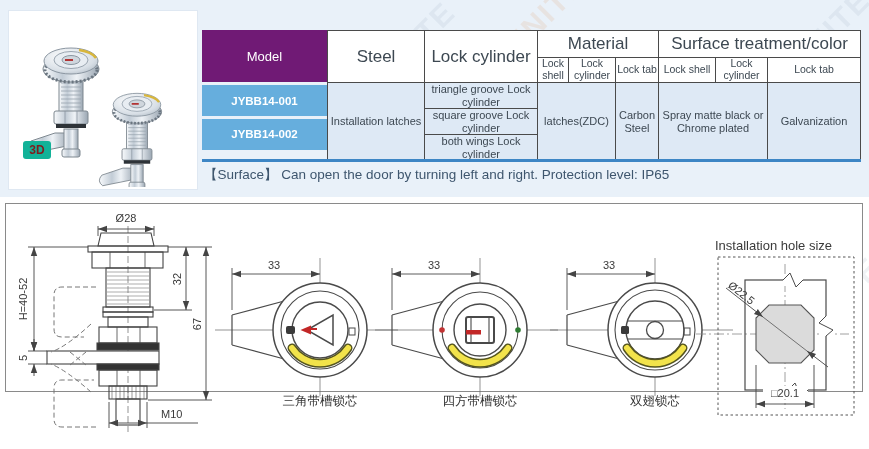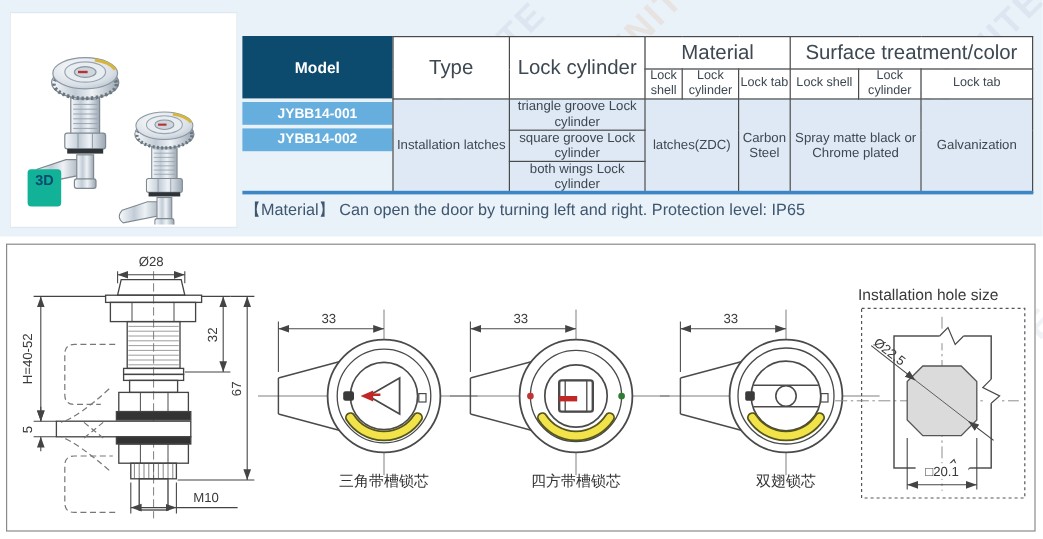--- a/index.html
+++ b/index.html
@@ -6,42 +6,42 @@
     font-family:"Liberation Sans",sans-serif;background:#ffffff;position:relative;}
   #stage{position:absolute;inset:0;width:869px;height:449px;}
   .topband{position:absolute;left:0;top:0;width:869px;height:197px;background:#E9F1F9;}
   
   .wm{position:absolute;font-weight:bold;font-size:30px;color:#8fa3b8;opacity:.13;
       transform:rotate(-45deg);letter-spacing:2px;pointer-events:none;white-space:nowrap;}
   .wm.or{color:#e0823e;opacity:.12;}
   
   .photo{position:absolute;left:8px;top:10px;width:188px;height:178px;background:#fff;
          border:1px solid #dfe8f2;}
-  .badge3d{position:absolute;left:14px;top:130px;width:28px;height:31px;background:#12B298;
-           color:#0c4a6e;font-weight:bold;font-size:12px;text-align:center;line-height:18px;
+  .badge3d{position:absolute;left:14px;top:130px;width:28px;height:18px;background:#12B298;
+           color:#7f1d1d;font-weight:bold;font-size:12px;text-align:center;line-height:18px;
            border-radius:3px;}
   
   .model-col{position:absolute;left:202px;top:30px;width:125px;}
-  .model-header{height:52px;background:#0c4a6e;color:#fff;font-weight:bold;font-size:13px;
+  .model-header{height:52px;background:#701a75;color:#fff;font-weight:normal;font-size:13px;
                 display:flex;align-items:center;justify-content:center;margin-bottom:3px;}
-  .model-cell{height:19px;background:#66AEDD;color:#fff;font-weight:bold;font-size:11.5px;
+  .model-cell{height:31px;background:#66AEDD;color:#fff;font-weight:bold;font-size:11.5px;
               display:flex;align-items:center;justify-content:center;margin-bottom:2.5px;}
   
   table.spec{position:absolute;left:327px;top:30px;border-collapse:collapse;table-layout:fixed;
              width:534px;font-size:11px;color:#3D4852;}
   table.spec td{border:1px solid #4a4a4a;text-align:center;vertical-align:middle;
                 padding:0 1px;line-height:1.12;overflow:hidden;}
   table.spec .hd{background:#ffffff;font-size:17px;}
   table.spec .sub{font-size:10.5px;margin-top:16px;}
   table.spec .dc{background:#DEE9F5;}
   tr.h1 td{height:26px;} tr.h2 td{height:24px;} tr.d td{height:25px;margin-top:24px;}
   .blue-line{position:absolute;left:202px;top:159px;width:659px;height:2.5px;background:#3D86C5;}
   .features{position:absolute;left:204px;top:166px;width:655px;font-size:13.5px;color:#3E566E;}
   
-  .drawbox{position:absolute;left:5px;top:203px;width:858px;height:240px;background:#fff;
+  .drawbox{position:absolute;left:5px;top:203px;width:858px;height:189px;background:#fff;
            border:1.5px solid #8a8a8a;box-sizing:border-box;}
   .drawbox svg{display:block;}
   svg text{font-family:"Liberation Sans",sans-serif;fill:#3a3a3a;}
   .dim{font-size:11px;}
   .cap{font-size:12.5px;fill:#333;}
   .title{font-size:13px;fill:#3a3a3a;}
 </style>
 </head>
 <body>
 
@@ -107,21 +107,21 @@
         <col style="width:113px">
         <col style="width:31px">
         <col style="width:47px">
       <col style="width:43px">
         <col style="width:57px">
         <col style="width:52px">
         <col style="width:93px">
     </colgroup>
     <tbody>
         <tr class="h1">
-      <td rowspan="2" class="hd">Type</td>
+      <td rowspan="2" class="hd">Steel</td>
       <td rowspan="2" class="hd">Lock cylinder</td>
       <td colspan="3" class="hd">Material</td>
       <td colspan="3" class="hd">Surface treatment/color</td>
     </tr>
     <tr class="h2">
       <td class="hd sub">Lock shell</td>
       <td class="hd sub">Lock cylinder</td>
       <td class="hd sub">Lock tab</td>
       <td class="hd sub">Lock shell</td>
       <td class="hd sub">Lock cylinder</td>
@@ -140,21 +140,21 @@
         </tr>
     <tr class="d">
           <td class="dc">both wings Lock cylinder</td>
         </tr>
   </tbody>
     </table>
 
   <div class="blue-line"></div>
 
   <div class="features">
-    <span>【Material】</span>
+    <span>【Surface】</span>
     <span>Can open the door by turning left and right. Protection level: IP65</span>
   </div>
 
   <div class="drawbox">
     <svg width="855" height="235" viewBox="0 0 855 235">
       <defs>
         <marker id="arw" markerWidth="10" markerHeight="8" refX="9" refY="4" orient="auto-start-reverse" markerUnits="userSpaceOnUse">
           <path d="M0,0.8 L9,4 L0,7.2 Z" fill="#444"></path>
         </marker>
       </defs>

